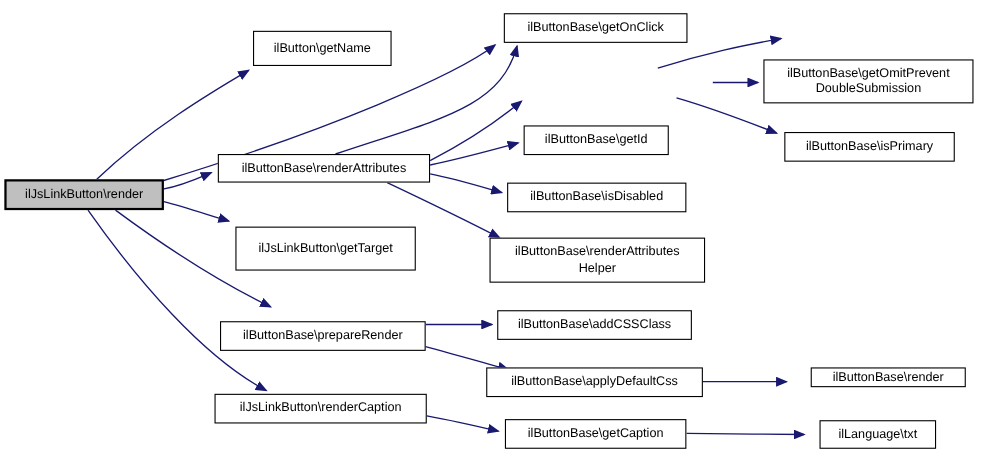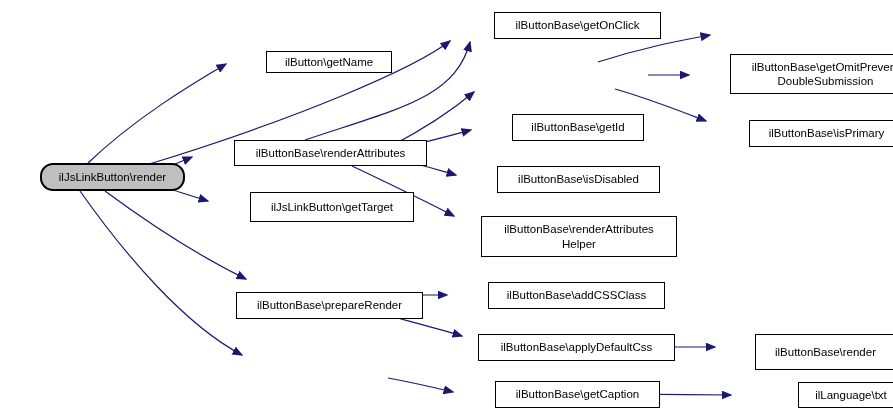--- a/index.html
+++ b/index.html
@@ -23,27 +23,25 @@
     background: #ffffff;
     color: #000000;
     font-size: 11.5px;
     line-height: 1.25;
     display: flex;
     align-items: center;
     justify-content: center;
     text-align: center;
     white-space: pre-line;
     cursor: pointer;
-    margin-left: 36px;
   }
   .node.root {
     background: #bfbfbf;
     border-width: 2px;
     cursor: default;
-    border-radius: 13px;
   }
   .edge {
     fill: none;
     stroke: #191970;
     stroke-width: 1.2;
   }
 </style>
 </head>
 <body>
 
@@ -71,48 +69,49 @@
     <path class="edge" d="M 615,89 C 650,99 680,111 706,121" marker-end="url(#arrow)"></path>
     <path class="edge" d="M 387,295 C 407,295 427,295 447,295" marker-end="url(#arrow)"></path>
     <path class="edge" d="M 365,309 C 400,319 432,327 462,336" marker-end="url(#arrow)"></path>
     <path class="edge" d="M 639,347 C 663,347 690,347 715,347" marker-end="url(#arrow)"></path>
     <path class="edge" d="M 388,378 C 410,382 432,387 453,392" marker-end="url(#arrow)"></path>
     <path class="edge" d="M 624,394 C 658,394 696,395 731,395" marker-end="url(#arrow)"></path>
   </svg>
 
   <div class="node root" style="left:4px;top:163px;width:145px;height:28px">ilJsLinkButton\render</div>
 
-  <div class="node" style="left:230px;top:51px;width:126px;height:22px">ilButton\getName</div>
+  <div class="node" style="left:230px;top:28px;width:126px;height:32px">ilButton\getName</div>
 
   <div class="node" style="left:458px;top:12px;width:167px;height:27px">ilButtonBase\getOnClick</div>
 
 
 
   <div class="node" style="left:694px;top:54px;width:191px;height:40px">ilButtonBase\getOmitPrevent
 DoubleSubmission</div>
 
   <div class="node" style="left:713px;top:120px;width:155px;height:27px">ilButtonBase\isPrimary</div>
 
   <div class="node" style="left:198px;top:140px;width:193px;height:26px">ilButtonBase\renderAttributes</div>
 
   <div class="node" style="left:461px;top:166px;width:163px;height:27px">ilButtonBase\isDisabled</div>
 
   <div class="node" style="left:476px;top:114px;width:132px;height:27px">ilButtonBase\getId</div>
 
   <div class="node" style="left:445px;top:216px;width:196px;height:41px">ilButtonBase\renderAttributes
 Helper</div>
 
-  <div class="node" style="left:214px;top:192px;width:164px;height:30px">ilJsLinkButton\getTarget</div>
+  <div class="node" style="left:214px;top:206px;width:164px;height:40px">ilJsLinkButton\getTarget</div>
 
   <div class="node" style="left:200px;top:292px;width:187px;height:27px">ilButtonBase\prepareRender</div>
 
   <div class="node" style="left:452px;top:282px;width:177px;height:27px">ilButtonBase\addCSSClass</div>
 
   <div class="node" style="left:442px;top:334px;width:197px;height:27px">ilButtonBase\applyDefaultCss</div>
 
-  <div class="node" style="left:719px;top:334px;width:141px;height:36px">ilButtonBase\render</div>
+  <div class="node" style="left:737px;top:334px;width:141px;height:18px">ilButtonBase\render</div>
 
+  <div class="node" style="left:195px;top:358px;width:193px;height:27px">ilJsLinkButton\renderCaption</div>
 
   <div class="node" style="left:459px;top:381px;width:165px;height:27px">ilButtonBase\getCaption</div>
 
-  <div class="node" style="left:762px;top:382px;width:106px;height:26px">ilLanguage\txt</div>
+  <div class="node" style="left:745px;top:382px;width:106px;height:26px">ilLanguage\txt</div>
 
 </div>
 
 </body></html>

